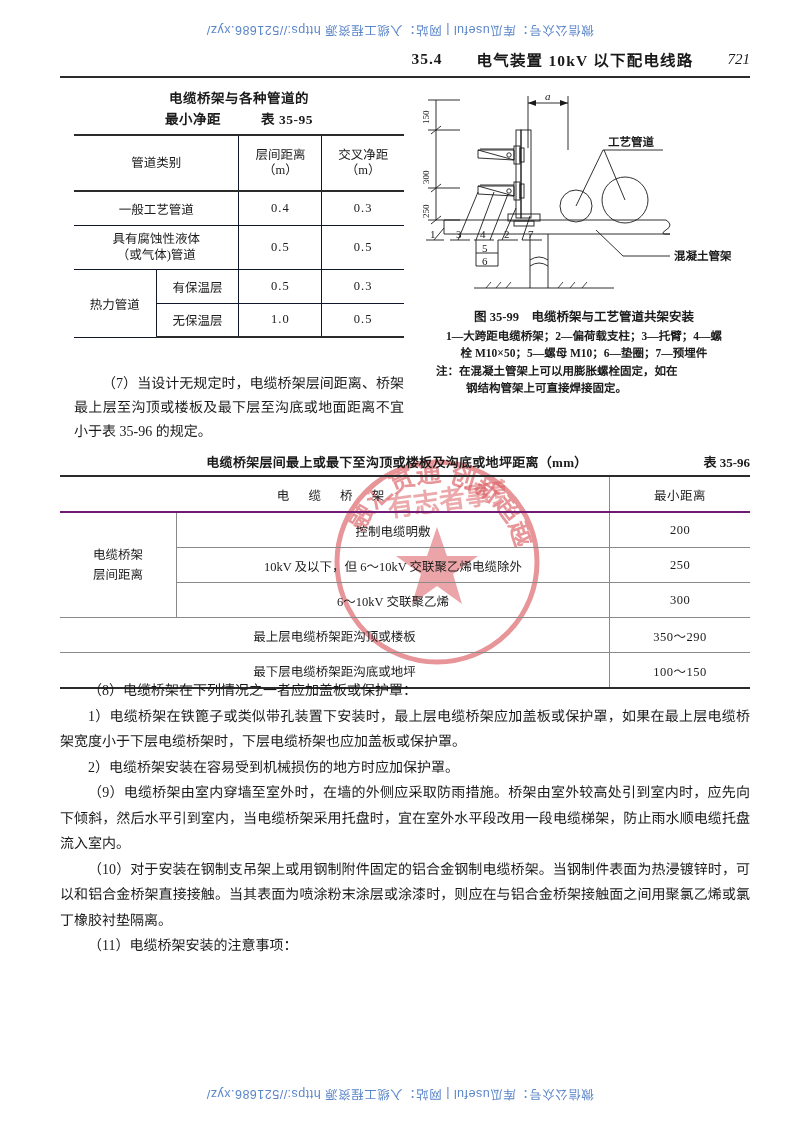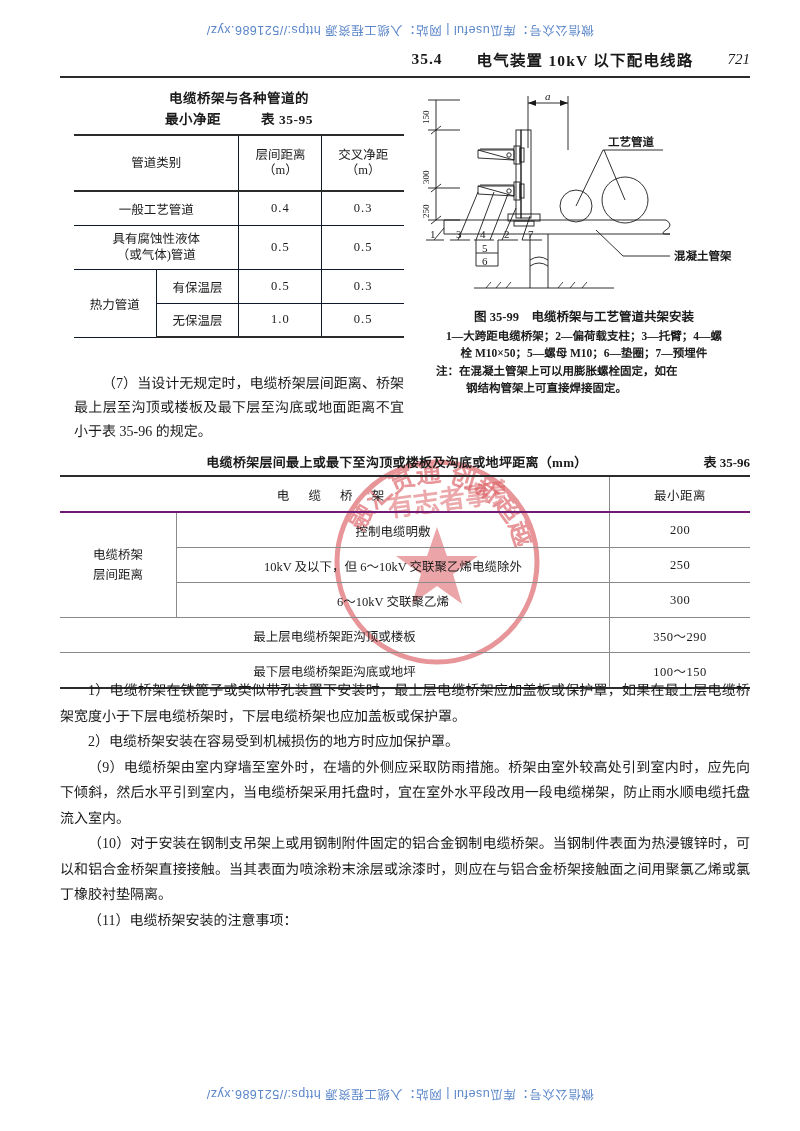--- a/index.html
+++ b/index.html
@@ -517,20 +517,21 @@
         </tr>
         <tr class="last">
           <td colspan="3" class="outer-l">最下层电缆桥架距沟底或地坪</td>
           <td class="val outer-r">100～150</td>
         </tr>
       </tbody>
     </table>
   </div>
 
   <div class="body-text">
+    <p>（8）电缆桥架在下列情况之一者应加盖板或保护罩：</p>
     <p>1）电缆桥架在铁篦子或类似带孔装置下安装时，最上层电缆桥架应加盖板或保护罩，如果在最上层电缆桥架宽度小于下层电缆桥架时，下层电缆桥架也应加盖板或保护罩。</p>
     <p>2）电缆桥架安装在容易受到机械损伤的地方时应加保护罩。</p>
     <p>（9）电缆桥架由室内穿墙至室外时，在墙的外侧应采取防雨措施。桥架由室外较高处引到室内时，应先向下倾斜，然后水平引到室内，当电缆桥架采用托盘时，宜在室外水平段改用一段电缆梯架，防止雨水顺电缆托盘流入室内。</p>
     <p>（10）对于安装在钢制支吊架上或用钢制附件固定的铝合金钢制电缆桥架。当钢制件表面为热浸镀锌时，可以和铝合金桥架直接接触。当其表面为喷涂粉末涂层或涂漆时，则应在与铝合金桥架接触面之间用聚氯乙烯或氯丁橡胶衬垫隔离。</p>
     <p>（11）电缆桥架安装的注意事项：</p>
   </div>
 
   <div class="watermark bottom">微信公众号：库瓜useful | 网站：入缆工程资源 https://521686.xyz/</div>
 
 </div>

